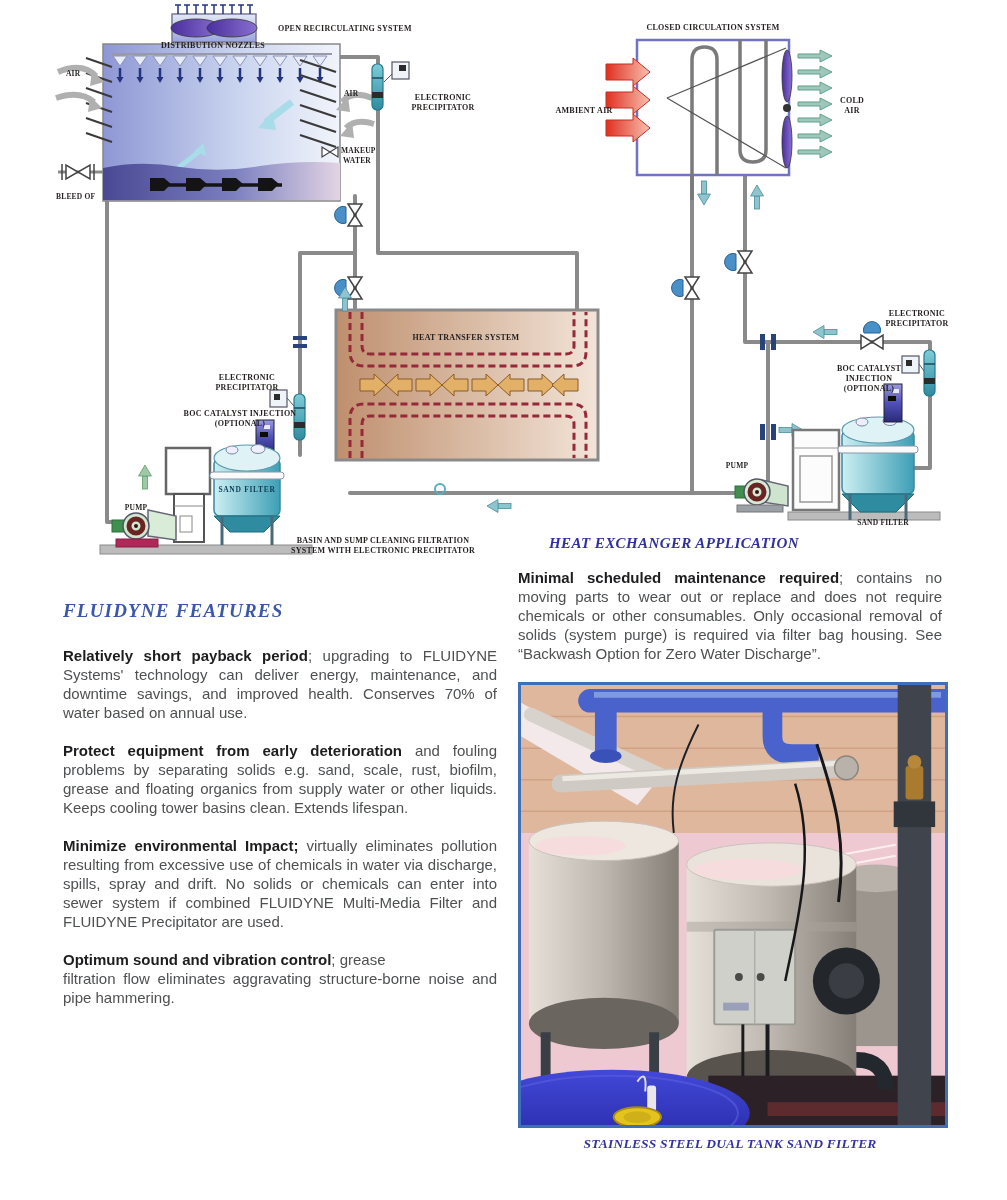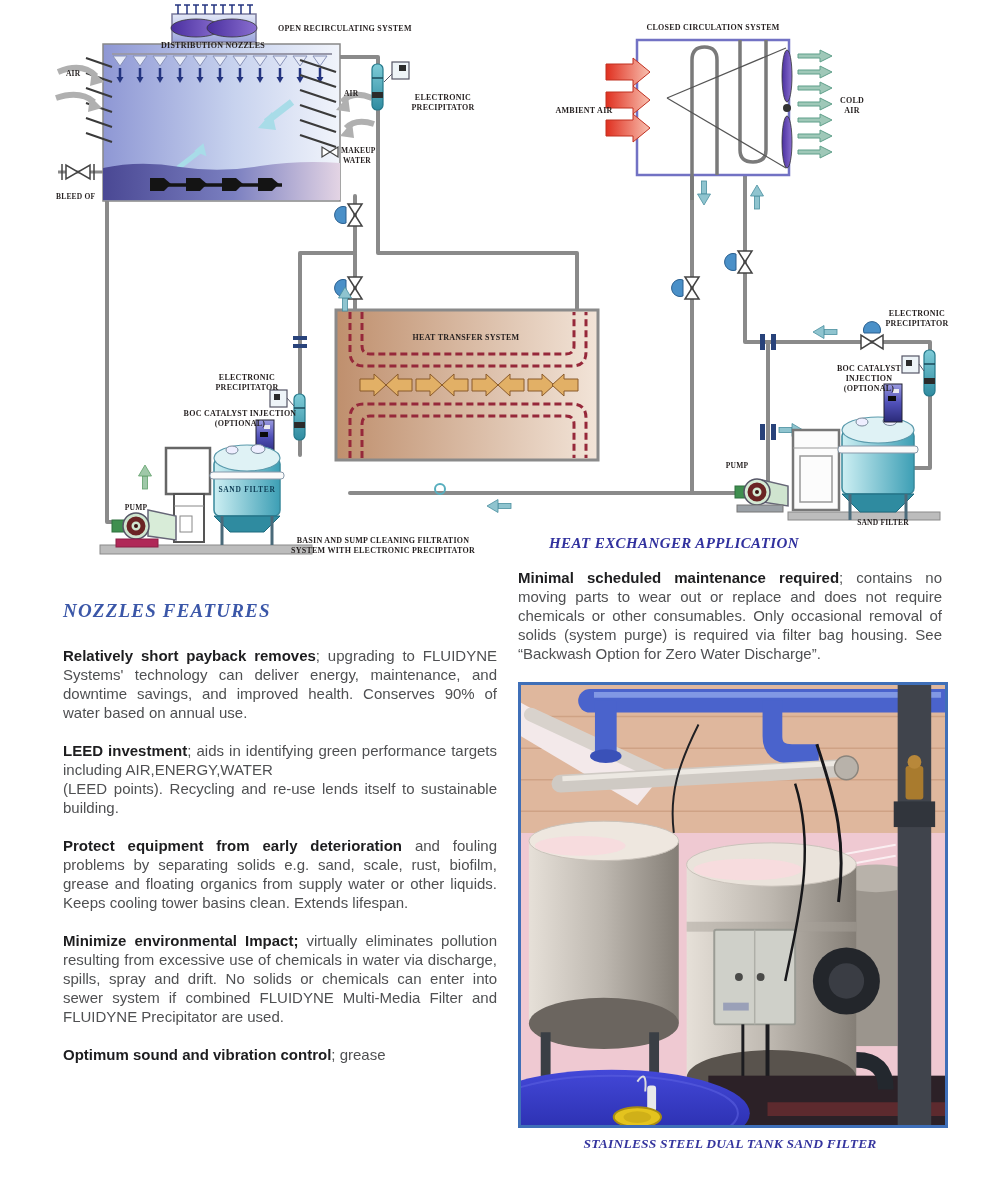--- a/index.html
+++ b/index.html
@@ -377,32 +377,31 @@
       <text class="dlabel" x="869" y="381" text-anchor="middle">INJECTION</text>
       <text class="dlabel" x="869" y="391" text-anchor="middle">(OPTIONAL)</text>
       <text class="dlabel-sm" x="737" y="468" text-anchor="middle">PUMP</text>
       <text class="dlabel-sm" x="883" y="525" text-anchor="middle">SAND FILTER</text>
     </g>
 
     <text class="heatcap" x="549" y="548">HEAT EXCHANGER APPLICATION</text>
   </svg>
 
   <div class="col-left">
-    <h2 class="features">NOZZLES FEATURES</h2>
-
-    <p class="body"><b>Relatively short payback removes</b><span>; upgrading to FLU­IDYNE Systems' technology can deliver energy, maintenance, and downtime savings, and improved health. Conserves 90% of water based on annual use.</span></p>
-
-    <p class="body"><b>LEED investment</b><span>; aids in identifying green perfor­mance targets including AIR,ENERGY,WATER</span><br><span>(LEED points). Recycling and re-use lends itself to sustain­able building.</span></p>
+    <h2 class="features">FLUIDYNE FEATURES</h2>
+
+    <p class="body"><b>Relatively short payback period</b><span>; upgrading to FLU­IDYNE Systems' technology can deliver energy, maintenance, and downtime savings, and improved health. Conserves 70% of water based on annual use.</span></p>
+
 
 
     <p class="body"><b>Protect equipment from early deterioration</b><span> and fouling problems by separating solids e.g. sand, scale, rust, biofilm, grease and floating organics from supply water or other liquids. Keeps cooling tower basins clean. Extends lifespan.</span></p>
 
     <p class="body"><b>Minimize environmental Impact;</b><span> virtually eliminates pollu­tion resulting from excessive use of chemicals in water via discharge, spills, spray and drift. No solids or chemicals can enter into sewer system if combined FLUIDYNE Multi-Media Filter and FLUIDYNE Precipitator are used.</span></p>
 
-    <p class="body"><b>Optimum sound and vibration control</b><span>; grease</span><br></p>
+    <p class="body"><b>Optimum sound and vibration control</b><span>; grease</span><br><span>filtration flow eliminates aggravating structure-borne noise and pipe hammering.</span></p>
   </div>
 
   <div class="col-right">
     <p class="body"><b>Minimal scheduled maintenance required</b><span>; contains no moving parts to wear out or replace and does not require chemicals or other consumables. Only occasional removal of solids (system purge) is required via filter bag housing. See “Backwash Option for Zero Water Discharge”.</span></p>
 
     <div class="photo">
       <svg width="424" height="440" viewBox="0 0 430 446" preserveAspectRatio="none">
         <defs>
           <linearGradient id="gSteel" x1="0" y1="0" x2="1" y2="0">
             <stop offset="0" stop-color="#e6e0d8"></stop>

